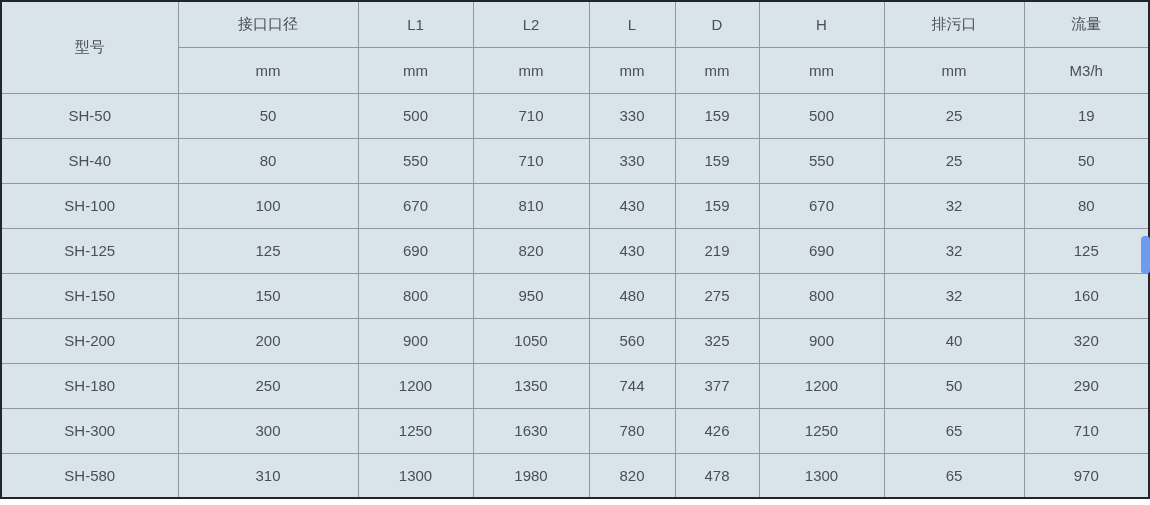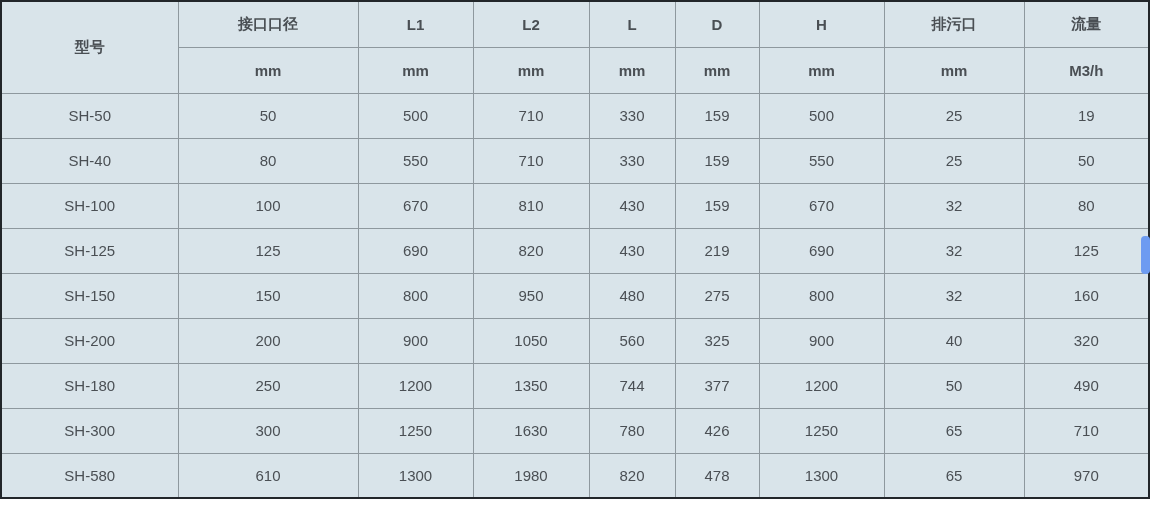--- a/index.html
+++ b/index.html
@@ -28,21 +28,21 @@
     background:var(--cell-bg);
     text-align:center;
     vertical-align:middle;
     font-size:15px;
     font-weight:normal;
     color:var(--text);
     padding:0;
     overflow:hidden;
     white-space:nowrap;
   }
-  .spec thead th{height:46px;font-weight:bold;}
+  .spec thead th{height:46px;}
   .spec tbody td{height:45px;}
   .col-model{width:177px;}
   .col-dn{width:180px;}
   .col-l1{width:115px;}
   .col-l2{width:116px;}
   .col-l{width:86px;}
   .col-d{width:84px;}
   .col-h{width:125px;}
   .col-drain{width:140px;}
   .col-flow{width:125px;}
@@ -164,36 +164,36 @@
       </tr>
       <tr>
         <td>SH-180</td>
         <td>250</td>
         <td>1200</td>
         <td>1350</td>
         <td>744</td>
         <td>377</td>
         <td>1200</td>
         <td>50</td>
-        <td>490</td>
+        <td>290</td>
       </tr>
       <tr>
         <td>SH-300</td>
         <td>300</td>
         <td>1250</td>
         <td>1630</td>
         <td>780</td>
         <td>426</td>
         <td>1250</td>
         <td>65</td>
         <td>710</td>
       </tr>
       <tr>
         <td>SH-580</td>
-        <td>610</td>
+        <td>310</td>
         <td>1300</td>
         <td>1980</td>
         <td>820</td>
         <td>478</td>
         <td>1300</td>
         <td>65</td>
         <td>970</td>
       </tr>
     </tbody>
   </table>

